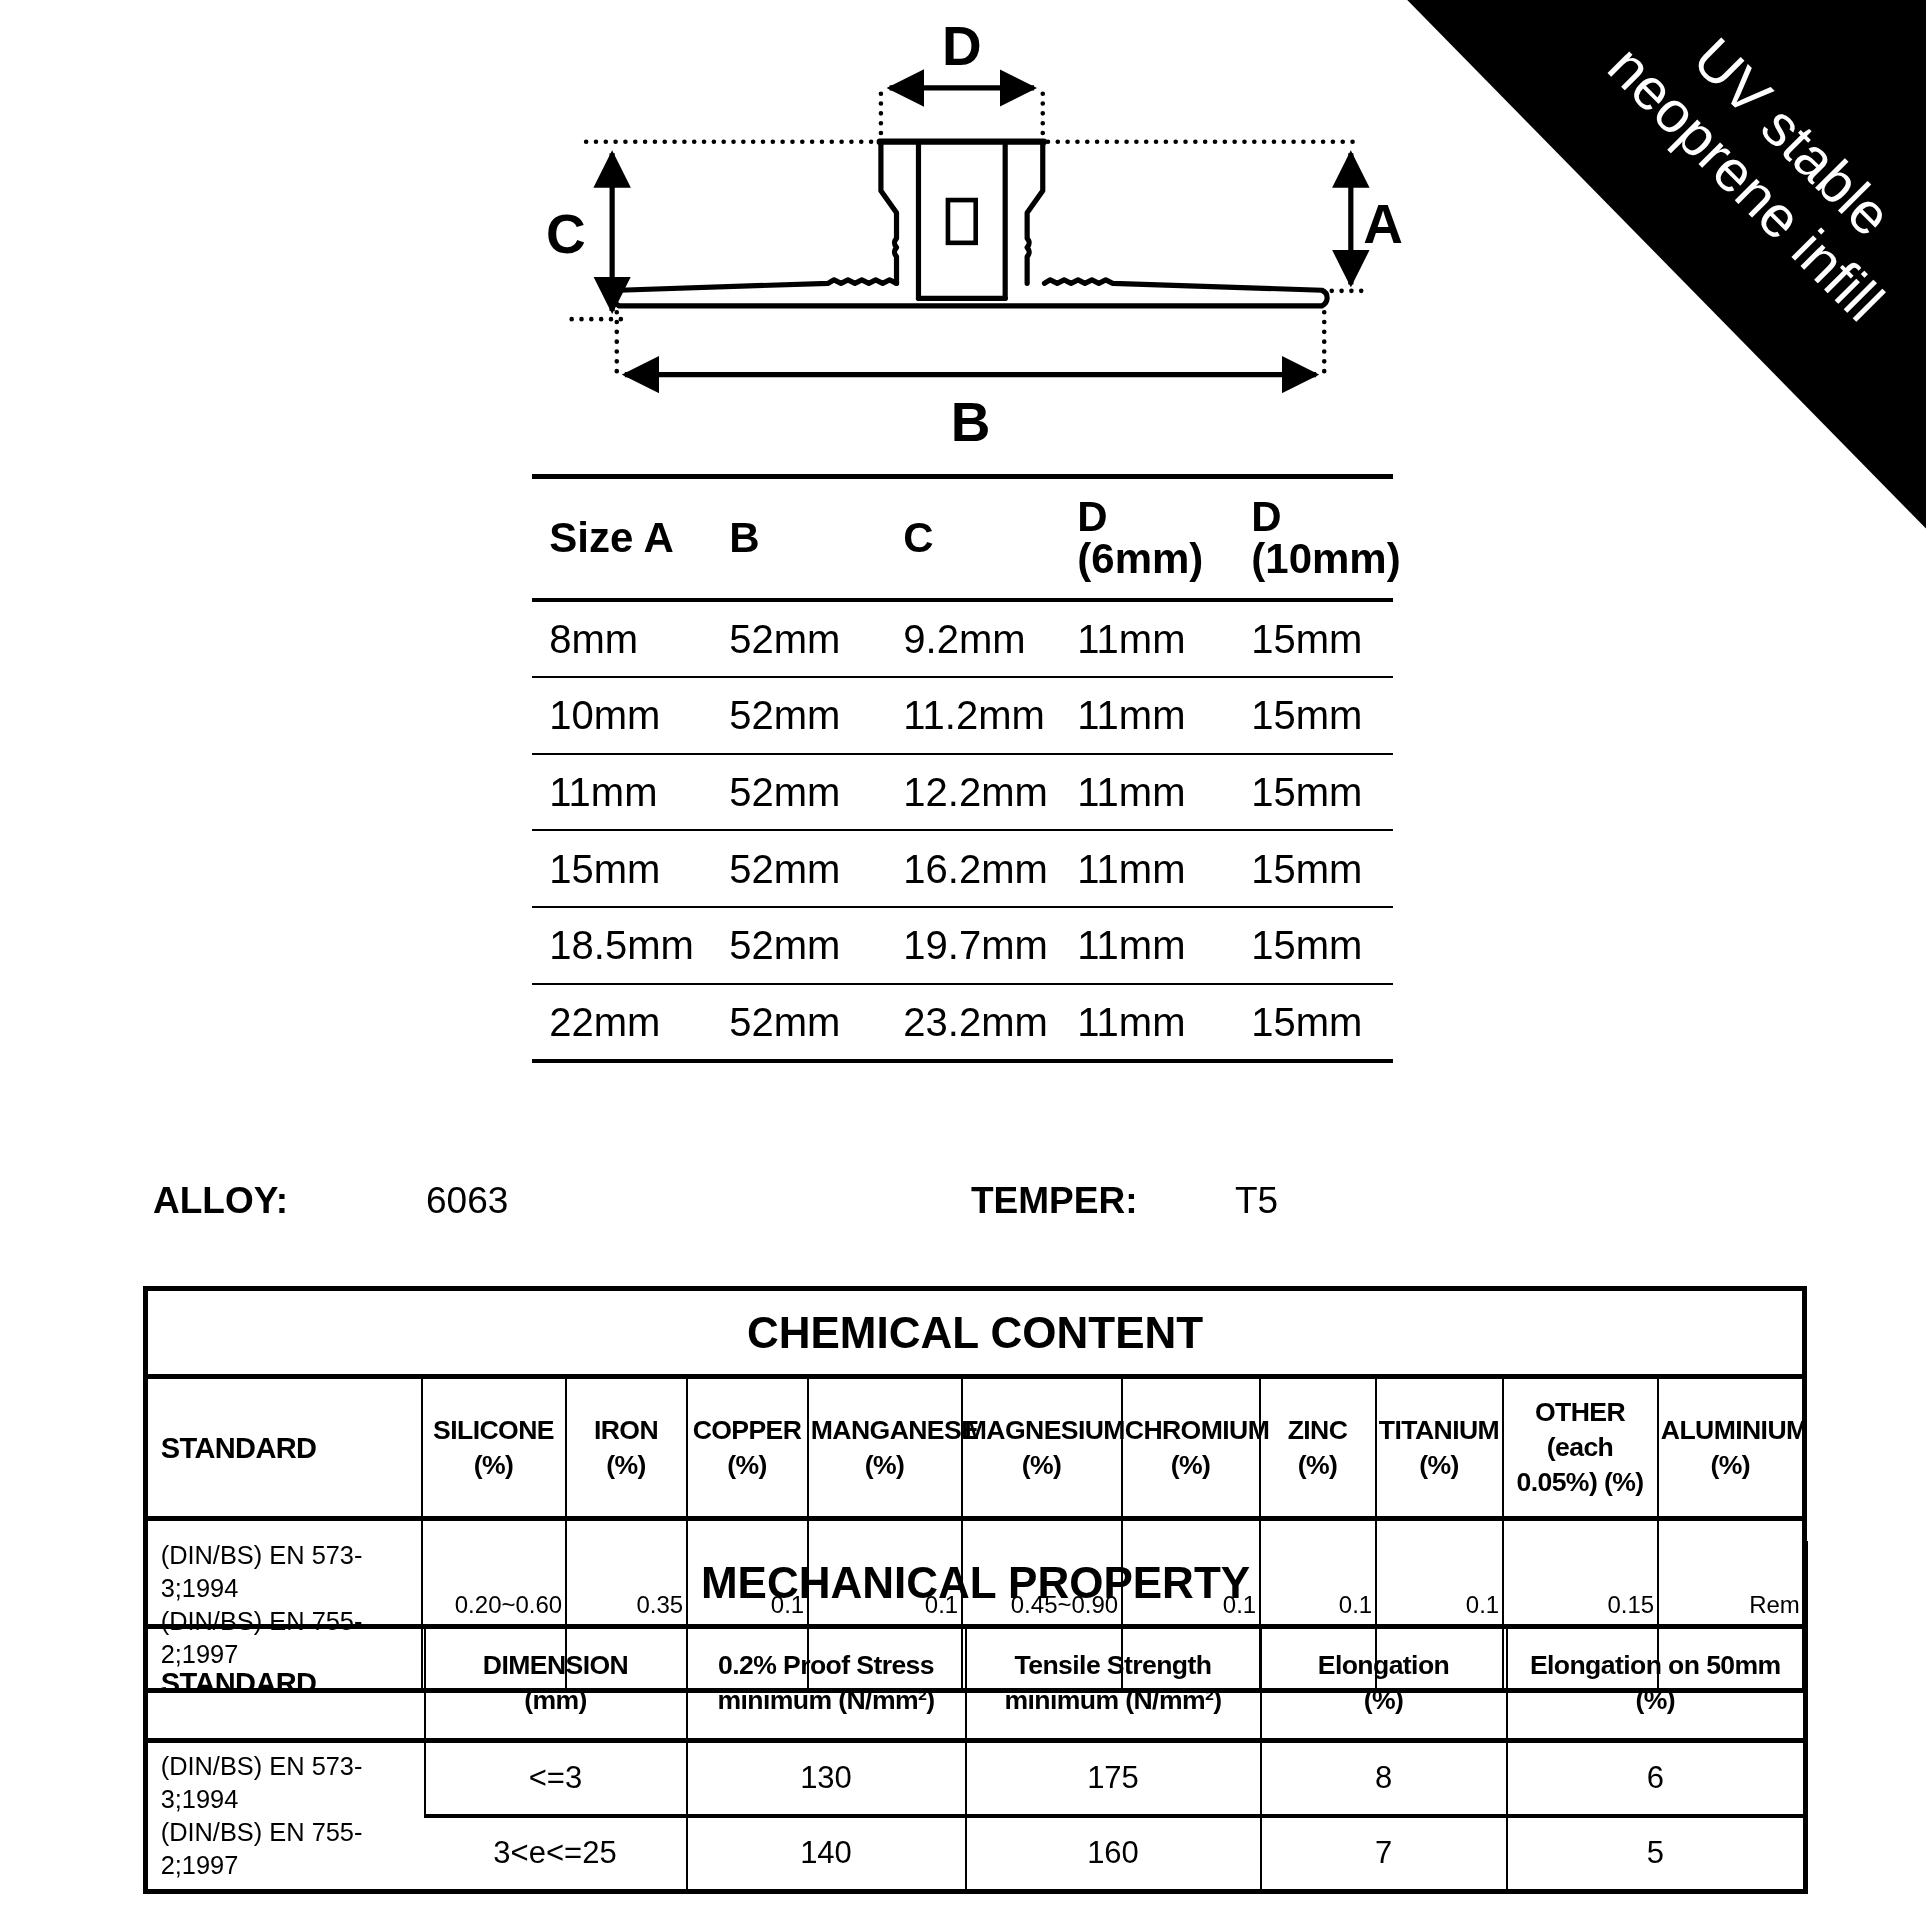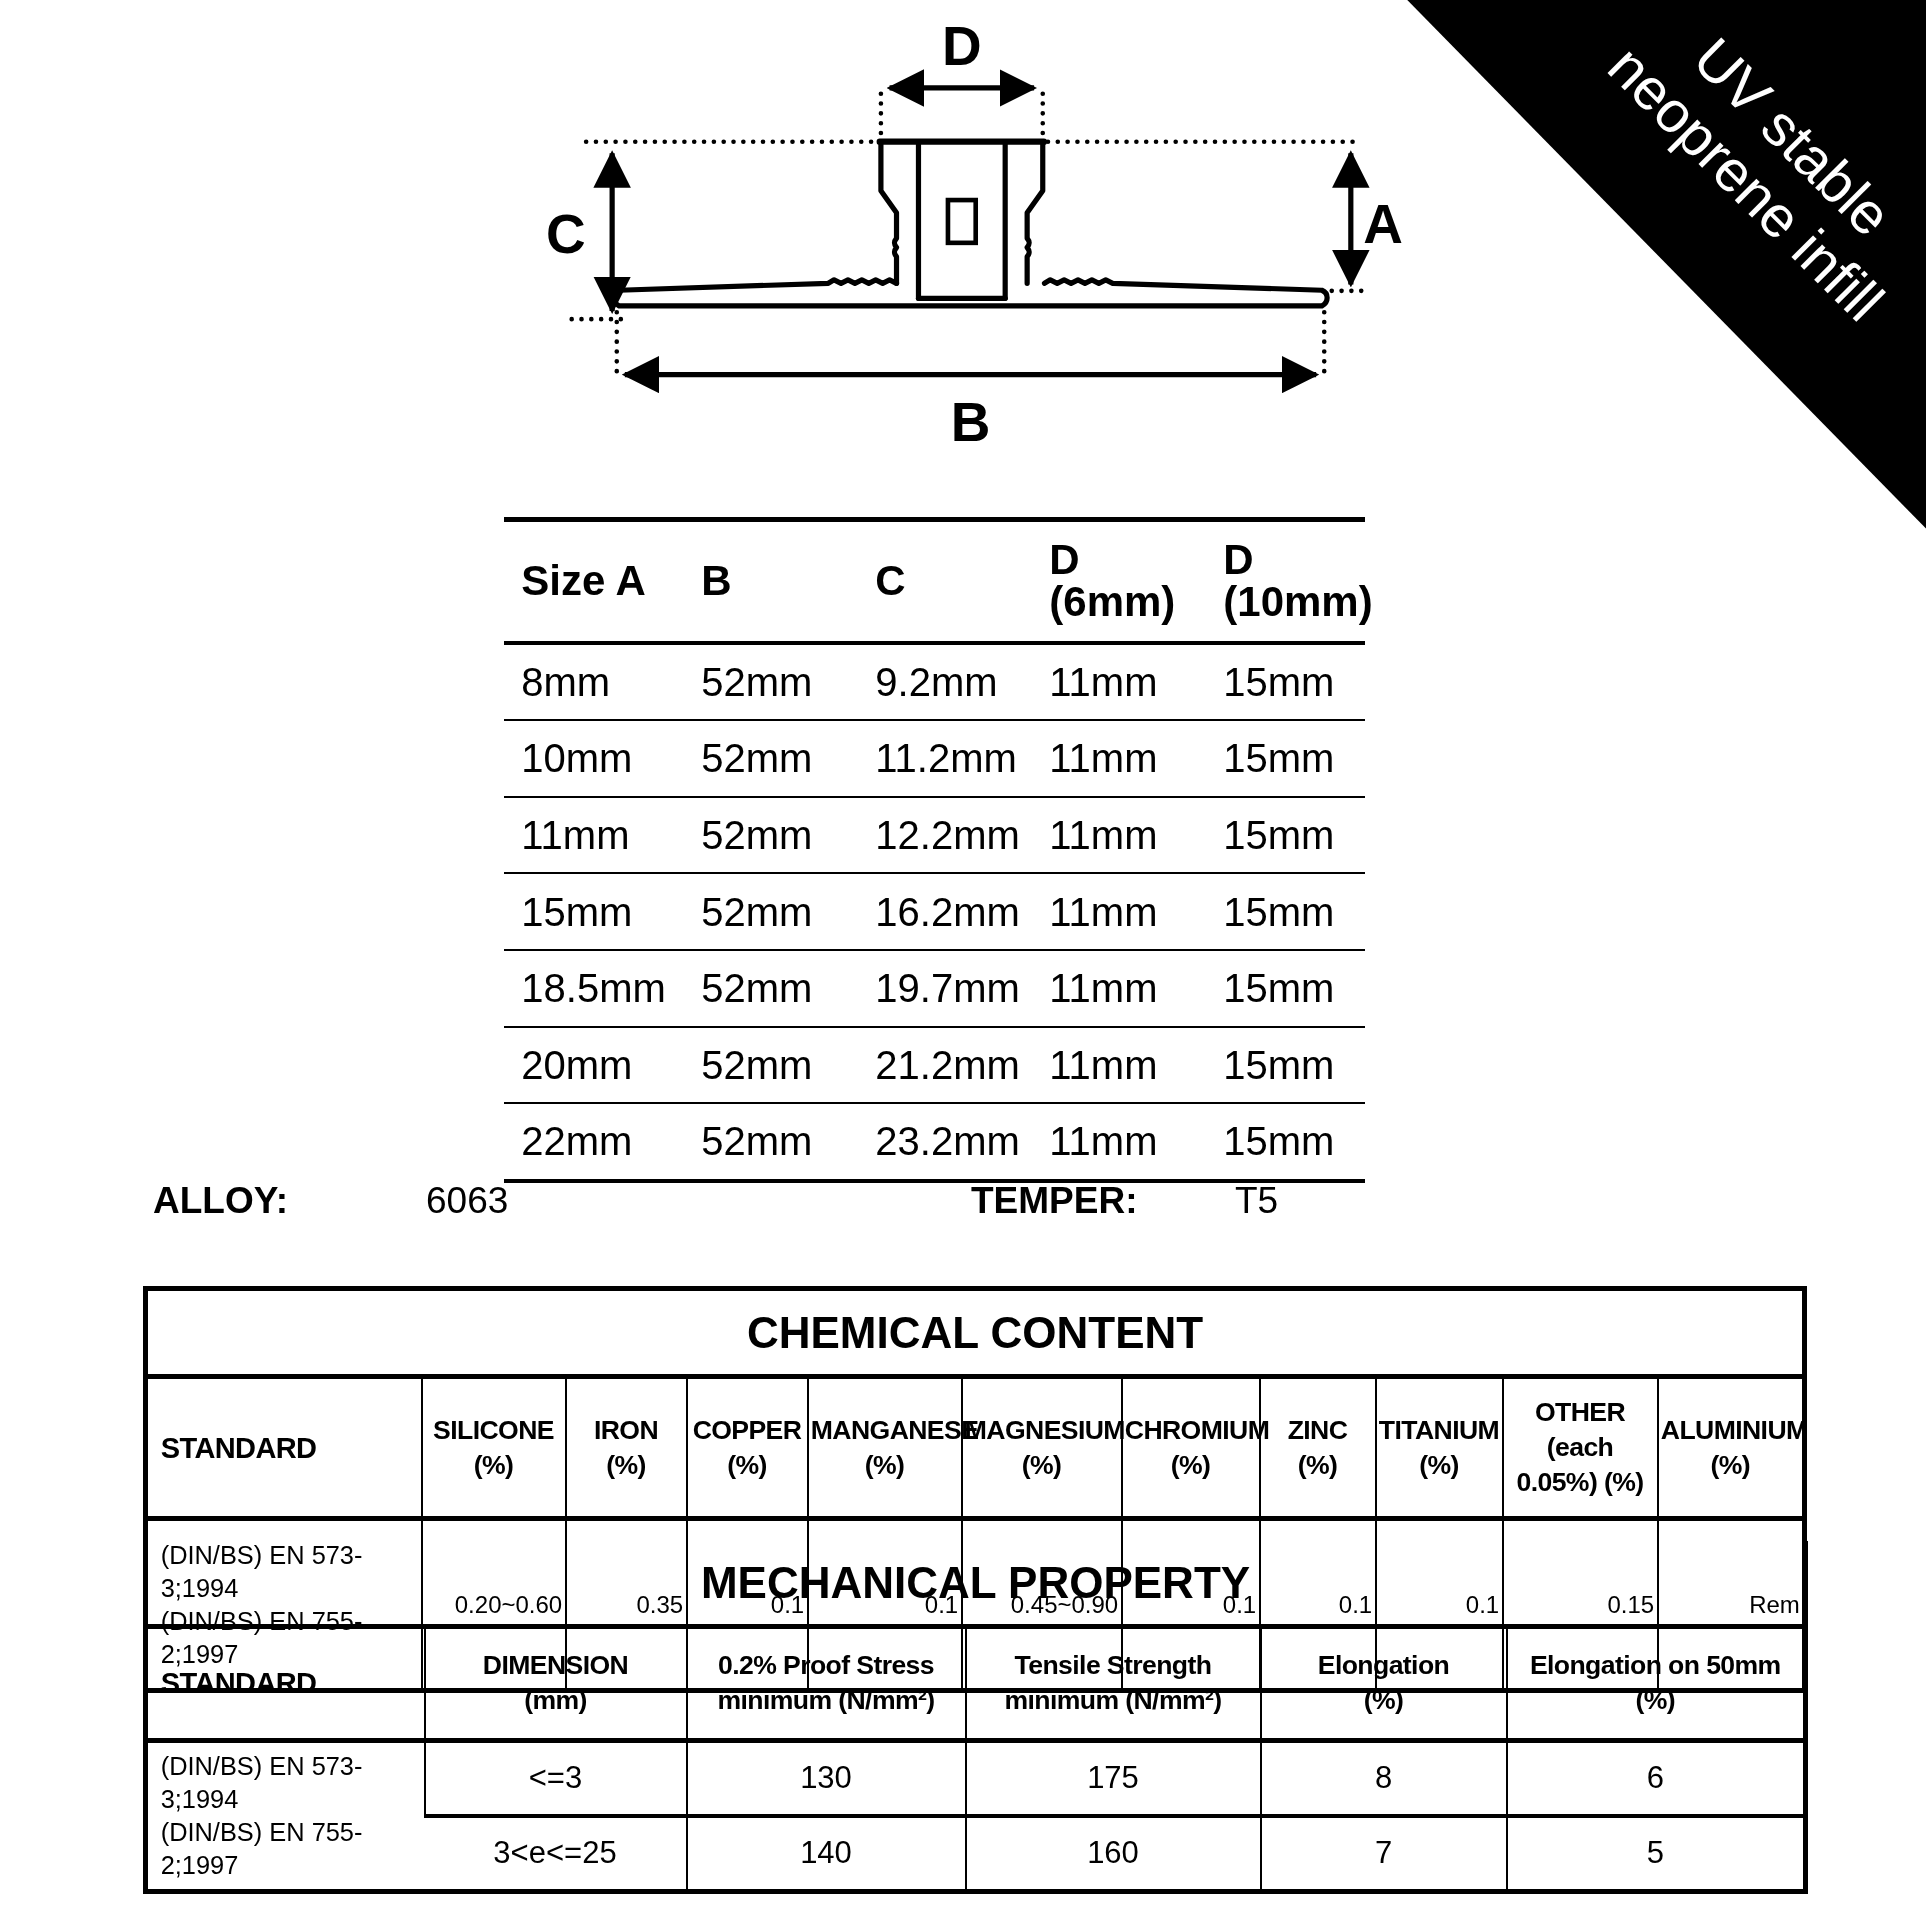--- a/index.html
+++ b/index.html
@@ -14,21 +14,21 @@
 
   
   .diagram { position:absolute; left:537px; top:0; width:867px; height:451px; }
   .pline { fill:none; stroke:#000; stroke-width:9; stroke-linejoin:round; stroke-linecap:round; }
   .pline2 { fill:none; stroke:#000; stroke-width:11; stroke-linecap:round; }
   .dotted { fill:none; stroke:#000; stroke-width:8; stroke-dasharray:0 17; stroke-linecap:round; }
   .dim { fill:none; stroke:#000; stroke-width:9; }
   .dimlabel { font-family:"Liberation Sans", sans-serif; font-size:95px; font-weight:bold; fill:#000; text-anchor:middle; }
 
   
-  .size-table-wrap { position:absolute; left:504px; top:474px; width:861px;margin-top:43px; }
+  .size-table-wrap { position:absolute; left:532px; top:474px; width:861px; }
   .size-table { width:100%; border-collapse:collapse; table-layout:fixed; }
   .size-table tr { border-bottom:2.9px solid #000; }
   .size-table tr.hdr { border-top:5.2px solid #000; border-bottom:4.6px solid #000; }
   .size-table tr.last { border-bottom:4px solid #000; }
   .size-table th { font-size:42px; font-weight:bold; text-align:left; padding:17.3px 0 17.3px 17.3px; line-height:1; }
   .size-table td { font-size:40px; font-weight:normal; text-align:left; padding:17.3px 0 17.3px 17.3px; line-height:1; }
 
   
   .alloy-row { position:absolute; left:0; top:1180px; width:1549px; height:46px; font-size:37px; }
   .alloy-row span { position:absolute; top:0; white-space:nowrap; }
@@ -143,27 +143,20 @@
         <td>15mm</td>
         <td>52mm</td>
         <td>16.2mm</td>
         <td>11mm</td>
         <td>15mm</td>
       </tr>
       <tr>
         <td>18.5mm</td>
         <td>52mm</td>
         <td>19.7mm</td>
-        <td>11mm</td>
-        <td>15mm</td>
-      </tr>
-      <tr>
-        <td>20mm</td>
-        <td>52mm</td>
-        <td>21.2mm</td>
         <td>11mm</td>
         <td>15mm</td>
       </tr>
       <tr class="last">
         <td>22mm</td>
         <td>52mm</td>
         <td>23.2mm</td>
         <td>11mm</td>
         <td>15mm</td>
       </tr>

